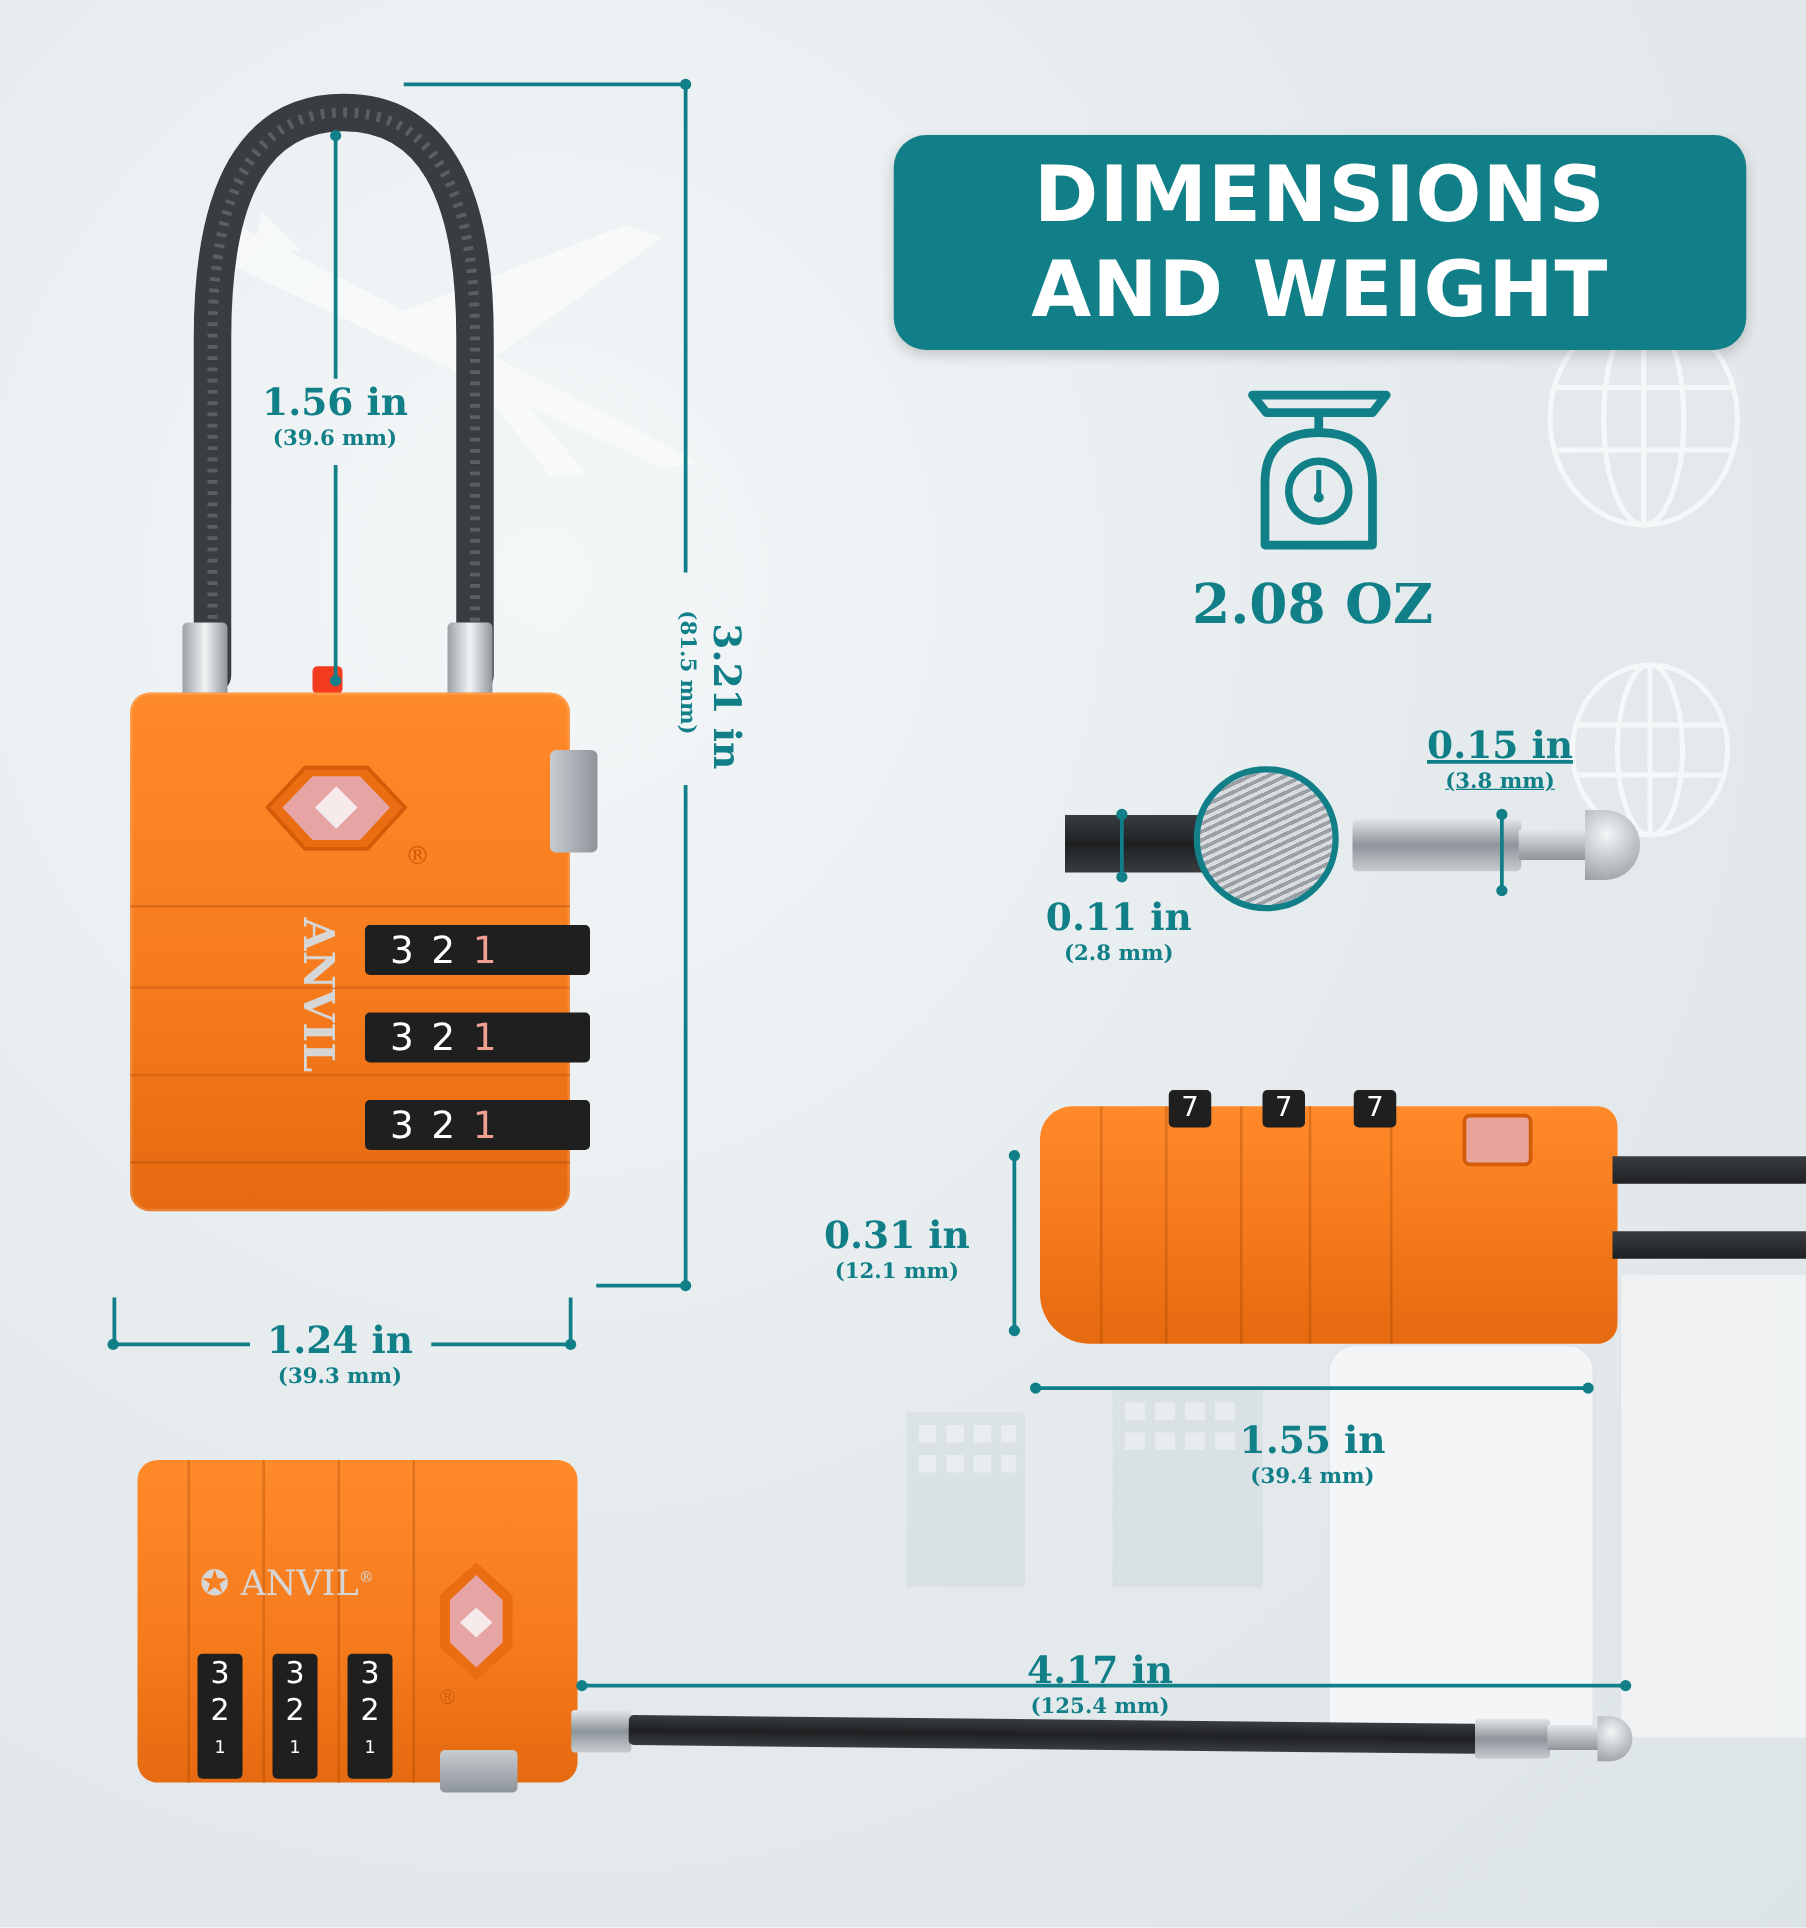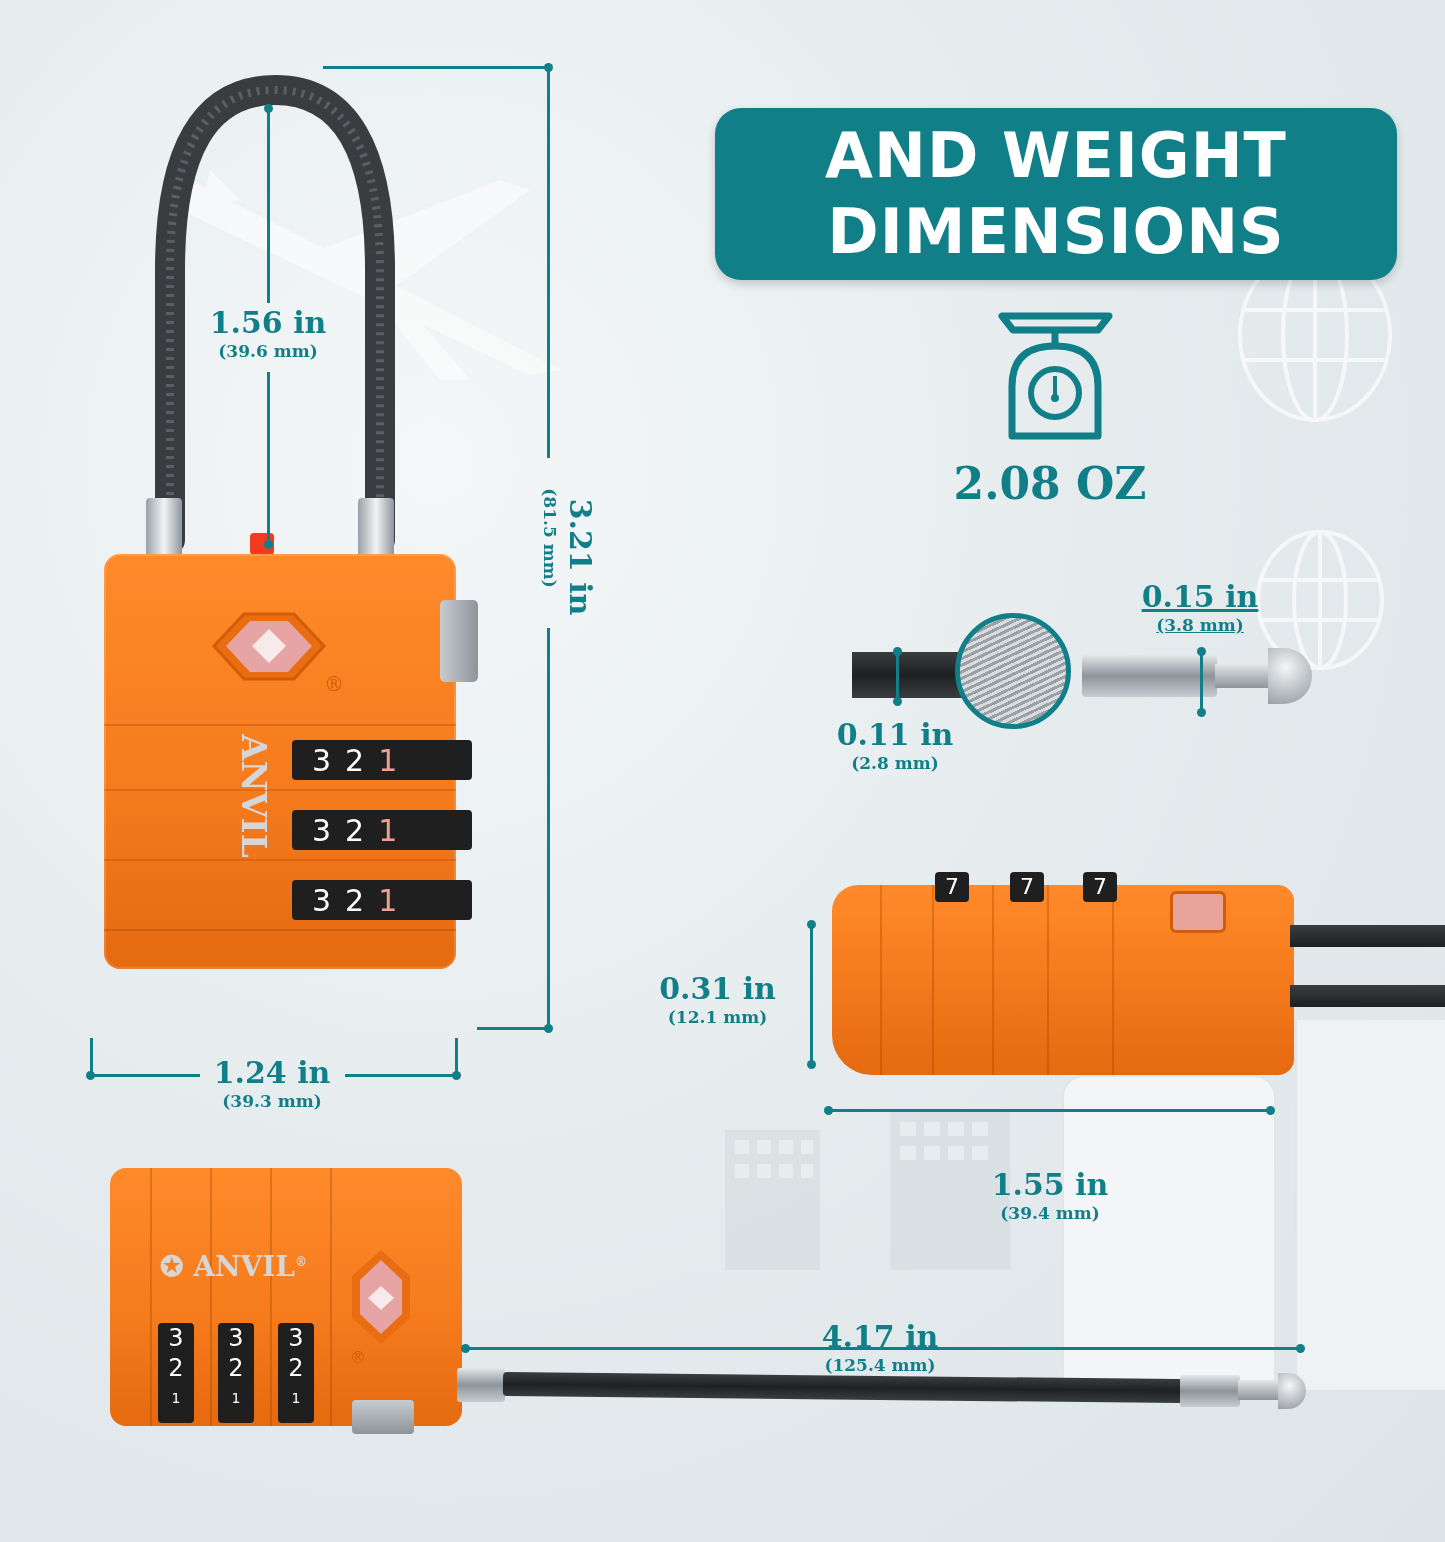--- a/index.html
+++ b/index.html
@@ -86,22 +86,22 @@
       <rect x="204" y="36" width="16" height="14"></rect>
       <rect x="228" y="36" width="16" height="14"></rect>
       <rect x="252" y="36" width="16" height="14"></rect>
   </g>
 </svg>
 
 <div class="abs bg-suitcase" style="left:1062px;top:1075px;width:210px;height:320px;background:#f6f7f8;border-radius:22px;border:2px solid #e1e5e7;"></div>
 <div class="abs bg-suitcase" style="left:1295px;top:1020px;width:150px;height:370px;background:#f1f3f4;border-left:2px solid #e1e5e7;"></div>
 
 <div class="abs banner">
+  <span>DIMENSIONS</span>
   <span>AND WEIGHT</span>
-  <span>DIMENSIONS</span>
 </div>
 
 <svg class="abs" style="left:998px;top:308px;width:115px;height:135px" viewBox="0 0 115 135">
   <path d="M4 8 L111 8 L100 22 L15 22 Z" fill="none" stroke="#117f88" stroke-width="7" stroke-linejoin="round"></path>
   <line x1="57" y1="22" x2="57" y2="38" stroke="#117f88" stroke-width="7"></line>
   <path d="M14 128 L14 78 Q14 38 57 38 Q100 38 100 78 L100 128 Z" fill="none" stroke="#117f88" stroke-width="7" stroke-linejoin="round"></path>
   <circle cx="57" cy="85" r="24" fill="none" stroke="#117f88" stroke-width="6"></circle>
   <line x1="57" y1="68" x2="57" y2="88" stroke="#117f88" stroke-width="4"></line>
   <circle cx="57" cy="90" r="4" fill="#117f88"></circle>
 </svg>
@@ -223,31 +223,31 @@
 <div class="abs dot" style="left:807px;top:920px;"></div>
 <div class="abs dot" style="left:807px;top:1060px;"></div>
 <div class="abs dim" style="left:625px;top:972px;width:185px;">
   <span class="in">0.31 in</span>
   <span class="mm">(12.1 mm)</span>
 </div>
 
 <div class="abs line" style="left:828px;top:1109px;width:442px;height:3px;"></div>
 <div class="abs dot" style="left:824px;top:1106px;"></div>
 <div class="abs dot" style="left:1266px;top:1106px;"></div>
-<div class="abs dim" style="left:950px;top:1168px;width:200px;">
+<div class="abs dim" style="left:950px;top:1136px;width:200px;">
   <span class="in">1.55 in</span>
   <span class="mm">(39.4 mm)</span>
 </div>
 
 <div class="abs" style="left:110px;top:1168px;width:352px;height:258px;background:linear-gradient(180deg,#ff8a2a,#f57a1c 60%,#e56a10);border-radius:16px;">
   <div class="abs" style="left:40px;top:0;width:2px;height:258px;background:rgba(150,60,0,0.3)"></div>
   <div class="abs" style="left:100px;top:0;width:2px;height:258px;background:rgba(150,60,0,0.3)"></div>
   <div class="abs" style="left:160px;top:0;width:2px;height:258px;background:rgba(150,60,0,0.3)"></div>
   <div class="abs" style="left:220px;top:0;width:2px;height:258px;background:rgba(150,60,0,0.3)"></div>
-  <div class="abs" style="left:50px;top:82px;color:#d6d6d6;font-weight:bold;font-size:28px;white-space:nowrap;">
+  <div class="abs" style="left:50px;top:82px;color:#d6d6d6;font-weight:normal;font-size:28px;white-space:nowrap;">
     <span>✪</span>
     <span>ANVIL</span><sup style="font-size:12px">®</sup>
   </div>
   <div class="abs" style="left:240px;top:80px;width:62px;height:98px;">
     <svg width="62" height="98" viewBox="0 0 62 98">
         <polygon points="31,2 60,28 60,70 31,96 2,70 2,28" fill="#ea6d12"></polygon>
         <polygon points="31,12 52,32 52,66 31,86 10,66 10,32" fill="#e6a4a4"></polygon>
         <polygon points="31,38 44,50 31,62 18,50" fill="#f7eaea"></polygon>
       </svg>
   </div>

